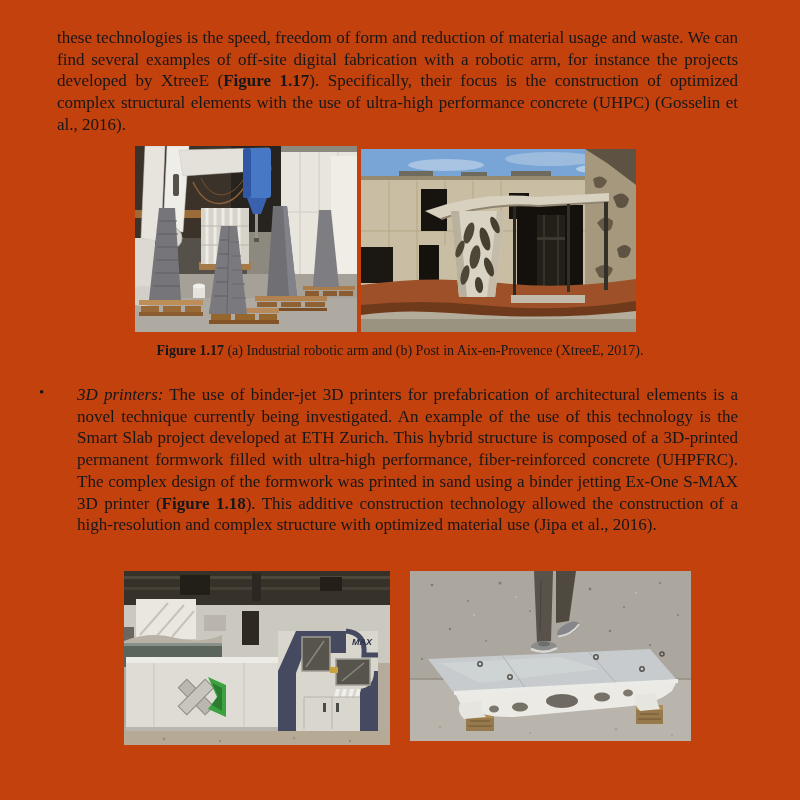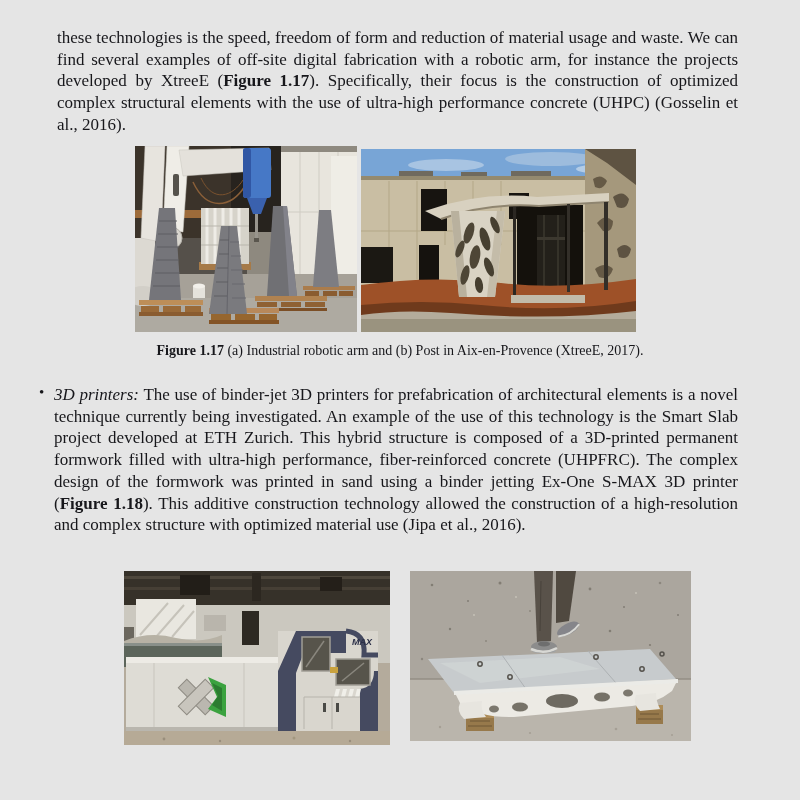--- a/index.html
+++ b/index.html
@@ -1,25 +1,25 @@
 <!DOCTYPE html>
 <html><head>
 <meta charset="utf-8">
 <style>
   html,body { margin:0; padding:0; }
   body { width:800px; height:800px; background:#ffffff; position:relative;
          font-family:"Liberation Serif","DejaVu Serif",serif; color:#17171b; }
-  .page { position:relative; width:800px; height:800px; background:#e5e5e5; overflow:hidden; }
+  .page { position:relative; width:800px; height:800px; background:#c2410c; overflow:hidden; }
 
   .body-text { font-size:17px; line-height:21.7px; text-align:justify; margin:0; color:#17171b; }
   .intro { position:absolute; left:57px; top:27px; width:681px; }
 
   .bullet-item { position:absolute; left:37px; top:384px; width:701px; }
   .bullet-marker { position:absolute; left:2px; top:0; font-size:15px; }
-  .bullet-text { margin-left:17px; }
+  .bullet-text { margin-left:40px; }
   .bullet-text i { font-style:italic; }
 
   .figure-row { position:absolute; display:flex; }
   .fig17 { left:135px; top:146px; gap:4px; align-items:flex-end; }
   .fig18 { left:124px; top:571px; gap:20px; align-items:flex-start;text-align:center; }
   .photo { display:block; background:#cfcbc2; }
   .photo-a17 { width:222px; height:186px; }
   .photo-b17 { width:275px; height:183px; }
   .photo-a18 { width:266px; height:174px; }
   .photo-b18 { width:281px; height:170px; }

